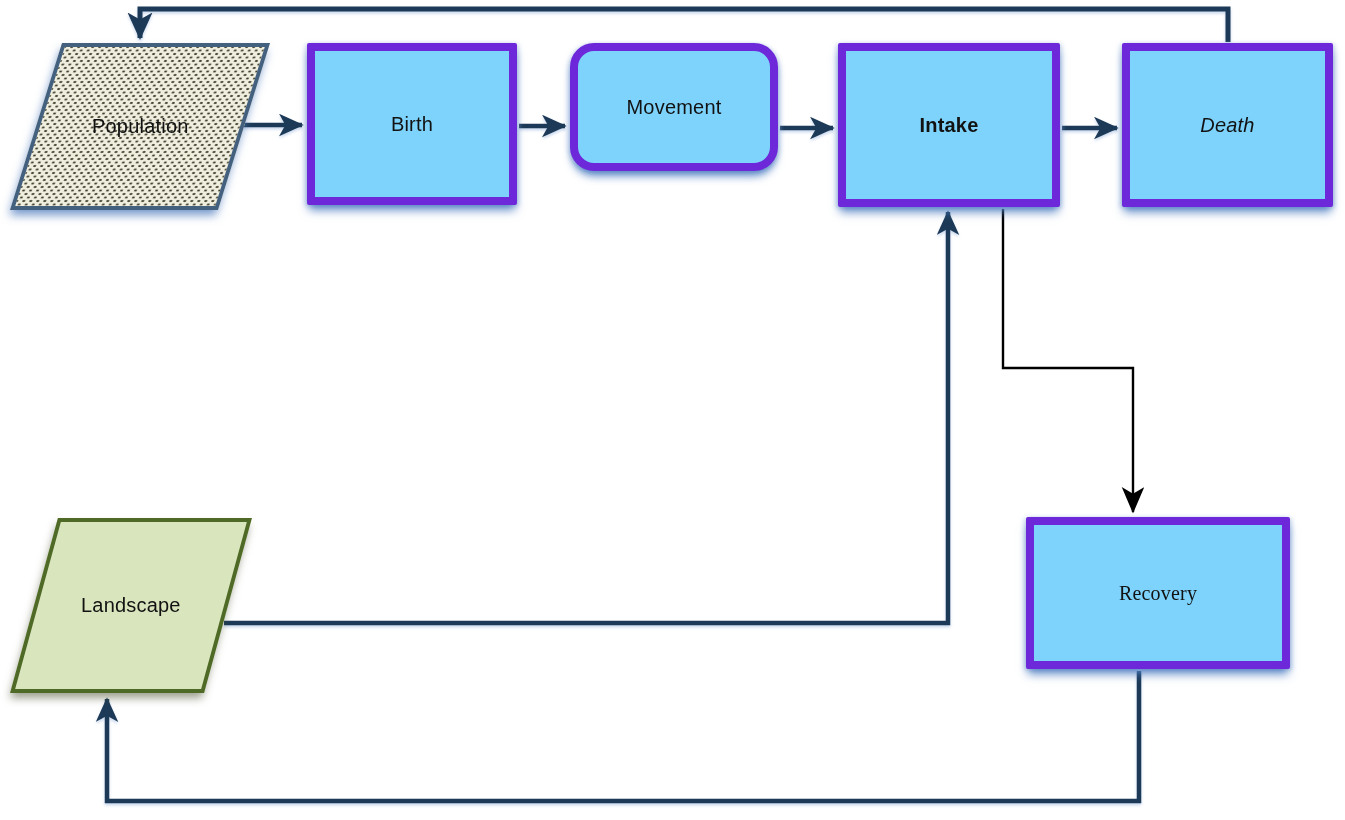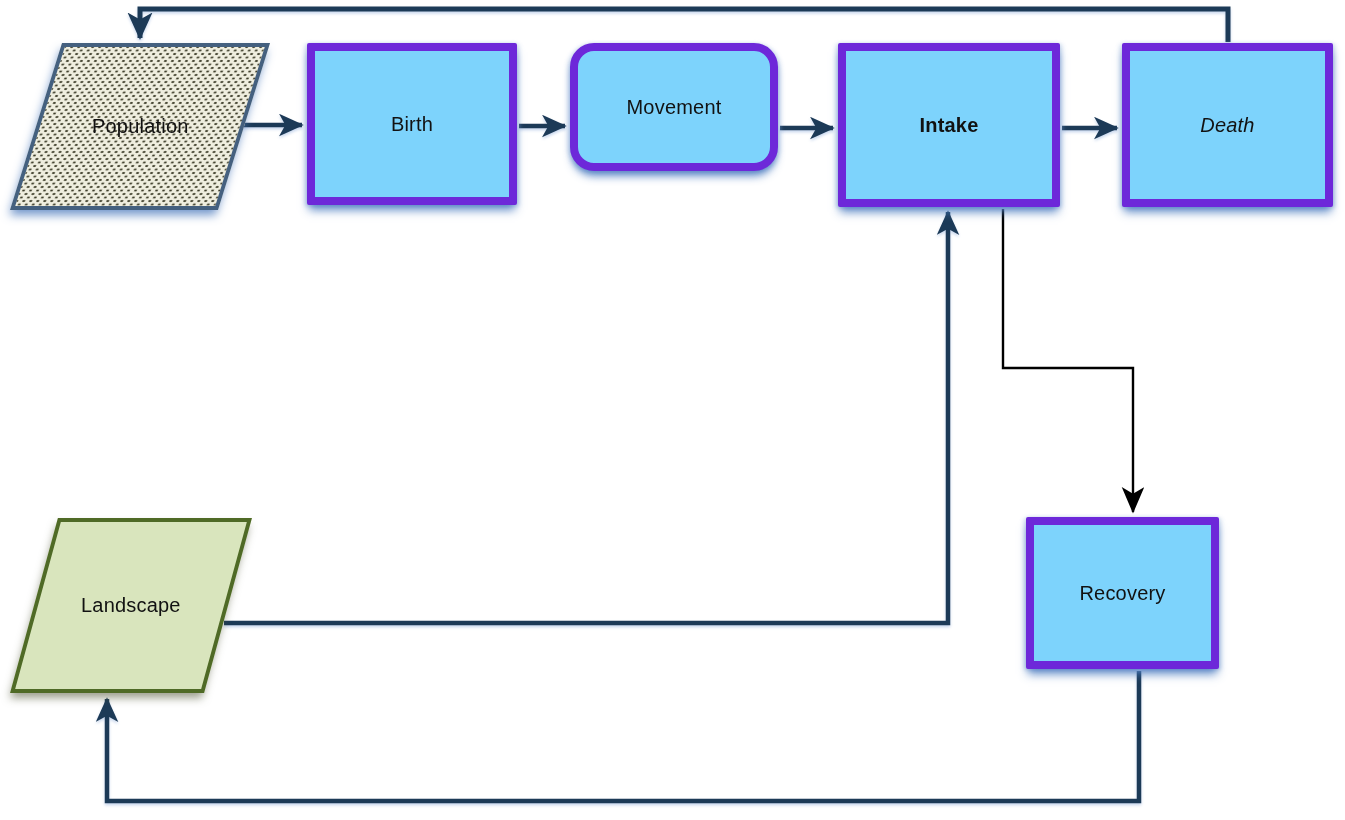--- a/index.html
+++ b/index.html
@@ -117,21 +117,21 @@
   </div>
 
   <div class="node rect" style="left:838px; top:43px; width:222px; height:164px;">
     <span class="lbl lbl-bold">Intake</span>
   </div>
 
   <div class="node rect" style="left:1122px; top:43px; width:211px; height:164px;font-style:italic;">
     <span class="lbl">Death</span>
   </div>
 
-  <div class="node rect" style="left:1026px; top:517px; width:193px; height:152px;">
+  <div class="node rect" style="left:1026px; top:517px; width:264px; height:152px;font-family:Liberation Serif, serif;">
     <span class="lbl">Recovery</span>
   </div>
 
   <div class="node para-landscape" style="left:34px; top:518px; width:194px; height:175px;">
     <span class="lbl">Landscape</span>
   </div>
 
 </div>
 
 </body></html>

